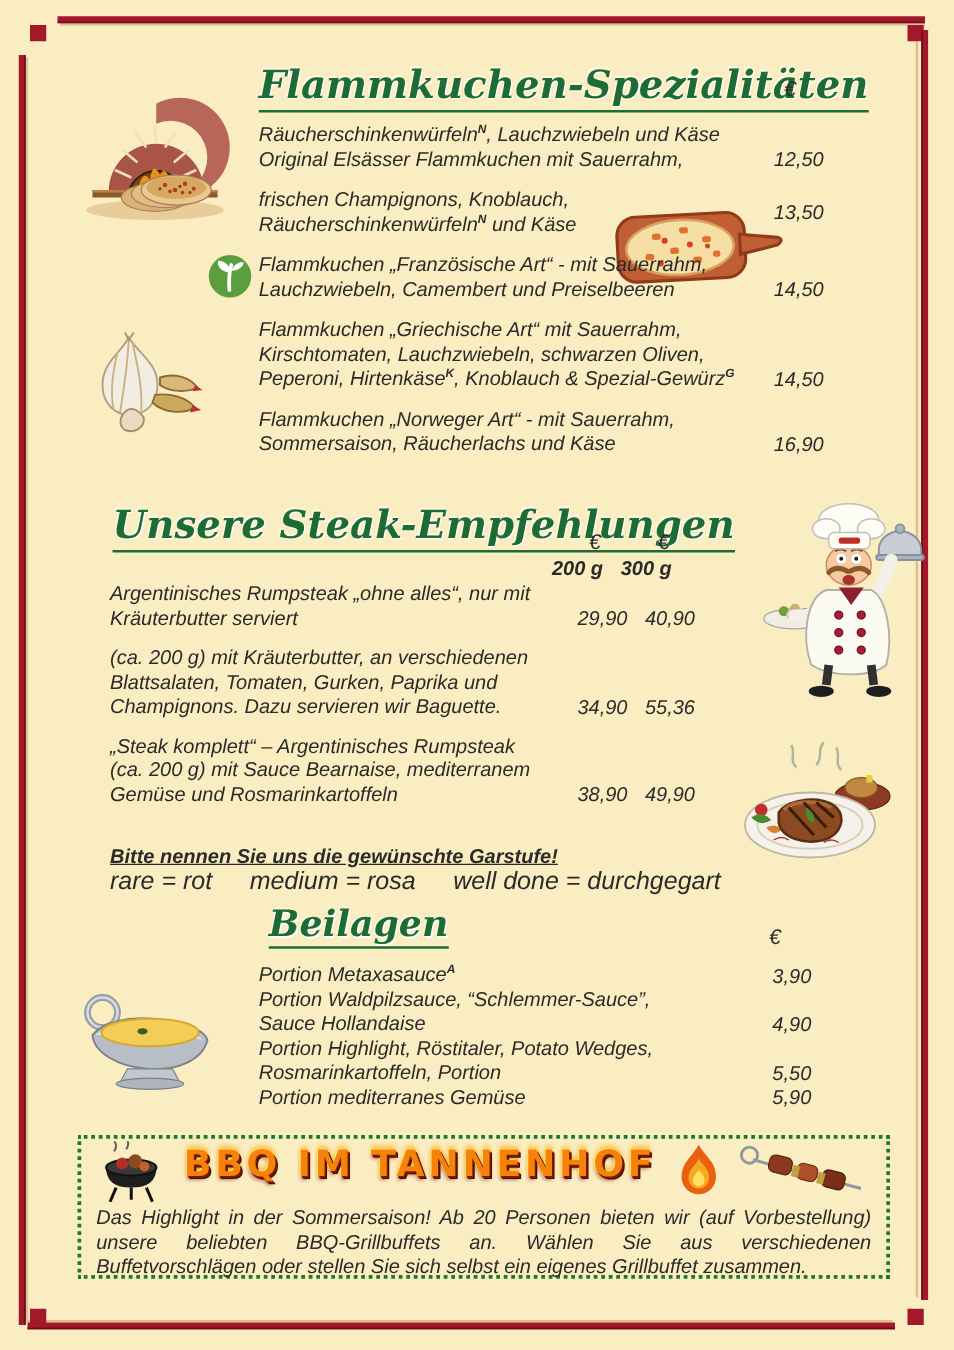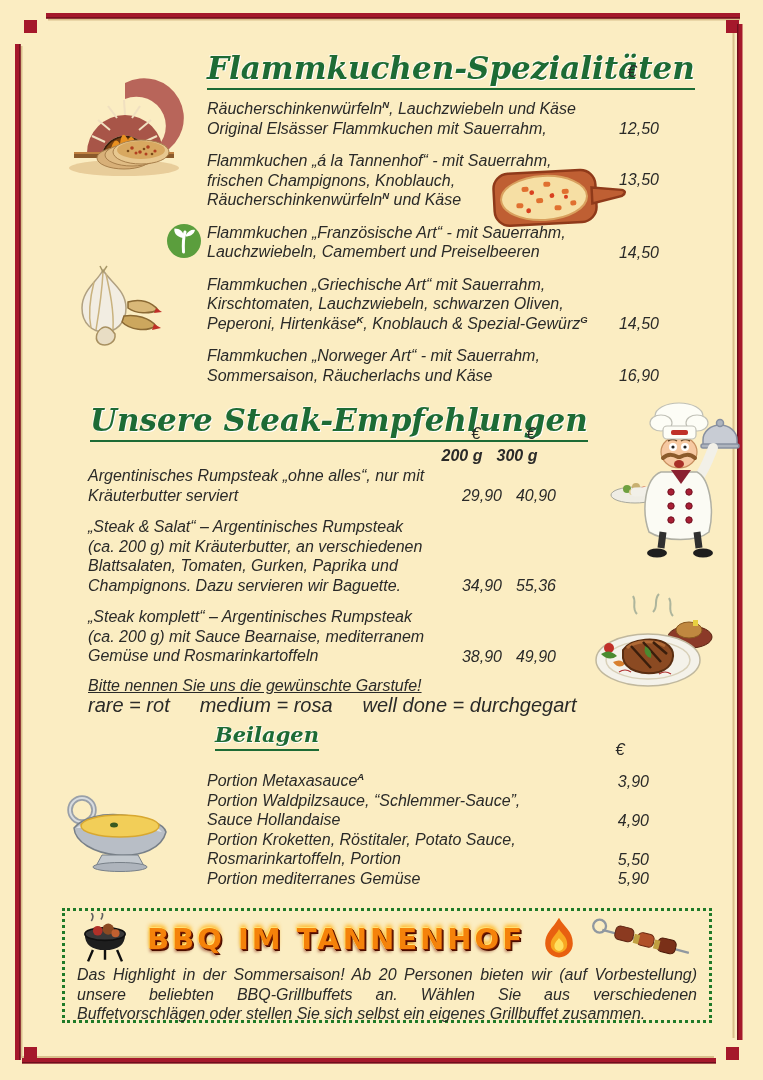--- a/index.html
+++ b/index.html
@@ -8,51 +8,51 @@
   .abs{position:absolute;}
   
   .frame{position:absolute;inset:0;pointer-events:none;}
   
   .script-title{font-family:"DejaVu Serif",serif;font-style:italic;font-weight:bold;
     color:#1D6B35;display:inline-block;line-height:1.05;padding-bottom:3px;
     border-bottom:2.5px solid #1D6B35;
     text-shadow:1px 1px 0 rgba(255,255,255,.95),-1px -1px 0 rgba(255,255,255,.55);}
   .t-flamm{font-size:31px;}
   .t-steak{font-size:31px;}
-  .t-beilagen{font-size:21px;}
+  .t-beilagen{font-size:29px;}
   .euro-head{font-size:17px;}
   .line{font-size:16px;line-height:19.5px;white-space:nowrap;}
   sup{font-size:9.5px;font-weight:bold;line-height:0;}
   
   .menu-item{display:flex;margin-bottom:13px;position:relative;}
   .item-lines{width:372px;}
   .price{margin-left:auto;font-size:16px;text-align:right;white-space:nowrap;}
   .v-bottom{align-self:flex-end;}
   .v-center{align-self:center;}
   .veg-badge{position:absolute;left:-41px;top:0;}
   
   .steak-item{display:flex;margin-bottom:12px;}
   .steak-lines{width:362px;}
   .p1{width:52px;text-align:right;align-self:flex-end;font-size:16px;white-space:nowrap;}
   .p2{width:54px;text-align:right;align-self:flex-end;font-size:16px;white-space:nowrap;}
   .steak-head{display:flex;font-size:16px;}
   .steak-head .c{width:52px;text-align:center;}
   .steak-head .c2{width:54px;text-align:center;margin-left:2px;}
   .weights{font-weight:bold;}
   
-  .done-head{font-size:16px;font-weight:normal;text-decoration:underline;line-height:19px;}
+  .done-head{font-size:16px;font-weight:bold;text-decoration:underline;line-height:19px;}
   .done-levels{font-size:20px;line-height:21px;display:flex;}
   .done-levels span{margin-right:30px;white-space:nowrap;}
   
   .bei-item{display:flex;}
   .bei-lines{width:372px;}
   
   .bbq-box{position:absolute;left:62px;top:908px;width:620px;height:100px;
     border:3.5px dotted #1F7A28;padding:3px 12px 6px 12px;background:transparent;}
-  .bbq-titlerow{display:flex;align-items:center;height:50px;}
+  .bbq-titlerow{display:flex;align-items:flex-start;height:50px;}
   .bbq-title{font-family:"DejaVu Sans",sans-serif;font-style:normal;font-weight:900;
     font-size:29px;letter-spacing:3px;color:#F5820A;margin-left:70px;margin-right:14px;
     text-shadow:1px 1px 0 #7A1A00,2px 2px 0 #4A0E00,-1px -1px 0 #FFE070,
       0 -3px 4px rgba(255,170,0,.85),0 3px 3px rgba(120,20,0,.5);}
   .bbq-text{font-size:16px;line-height:19.5px;text-align:justify;margin-top:1px;}
 </style>
 </head>
 <body>
 
 <div class="page">
@@ -237,21 +237,20 @@
   <div class="abs" style="left:207px;top:99px;width:452px;">
     <div class="menu-item">
       <div class="item-lines">
           <div class="line"><span>Räucherschinkenwürfeln</span><sup>N</sup><span>, Lauchzwiebeln und Käse</span></div>
           <div class="line"><span>Original Elsässer Flammkuchen mit Sauerrahm,</span></div>
         </div>
       <div class="price v-bottom">12,50</div>
     </div>
     <div class="menu-item">
       <div class="item-lines">
-          <div class="line"><span>Flammkuchen „á la Tannenhof“ - mit Sauerrahm,</span></div>
           <div class="line"><span>frischen Champignons, Knoblauch,</span></div>
           <div class="line"><span>Räucherschinkenwürfeln</span><sup>N</sup><span> und Käse</span></div>
         </div>
       <div class="price v-center">13,50</div>
     </div>
     <div class="menu-item">
       <svg class="veg-badge" width="36" height="36" viewBox="0 0 36 36">
         <circle cx="18" cy="18" r="17" fill="#5B9E3D"></circle>
         <path d="M17.5 29 C17 21 17 16 19 9" stroke="#fff" stroke-width="3" fill="none" stroke-linecap="round"></path>
         <path d="M17.3 15 C10 14 7.5 9 8.5 5.5 C14 5.5 17.5 9 18 13.5 Z" fill="#fff"></path>
@@ -296,21 +295,20 @@
     <div class="steak-item">
       <div class="steak-lines">
           <div class="line"><span>Argentinisches Rumpsteak „ohne alles“, nur mit</span></div>
           <div class="line"><span>Kräuterbutter serviert</span></div>
         </div>
       <div class="p1">29,90</div>
       <div class="p2">40,90</div>
     </div>
     <div class="steak-item">
       <div class="steak-lines">
-          <div class="line"><span>„Steak &amp; Salat“ – Argentinisches Rumpsteak</span></div>
           <div class="line"><span>(ca. 200 g) mit Kräuterbutter, an verschiedenen</span></div>
           <div class="line"><span>Blattsalaten, Tomaten, Gurken, Paprika und</span></div>
           <div class="line"><span>Champignons. Dazu servieren wir Baguette.</span></div>
         </div>
       <div class="p1">34,90</div>
       <div class="p2">55,36</div>
     </div>
     <div class="steak-item">
       <div class="steak-lines">
           <div class="line"><span>„Steak komplett“ – Argentinisches Rumpsteak</span></div>
@@ -345,21 +343,21 @@
     </div>
     <div class="bei-item">
       <div class="bei-lines">
           <div class="line"><span>Portion Waldpilzsauce, “Schlemmer-Sauce”,</span></div>
           <div class="line"><span>Sauce Hollandaise</span></div>
         </div>
       <div class="price v-bottom">4,90</div>
     </div>
     <div class="bei-item">
       <div class="bei-lines">
-          <div class="line"><span>Portion Kroketten, Röstitaler, Potato Sauce,</span></div>
+          <div class="line"><span>Portion Highlight, Röstitaler, Potato Wedges,</span></div>
           <div class="line"><span>Rosmarinkartoffeln, Portion</span></div>
         </div>
       <div class="price v-bottom">5,50</div>
     </div>
     <div class="bei-item">
       <div class="bei-lines">
           <div class="line"><span>Portion mediterranes Gemüse</span></div>
         </div>
       <div class="price v-bottom">5,90</div>
     </div>

